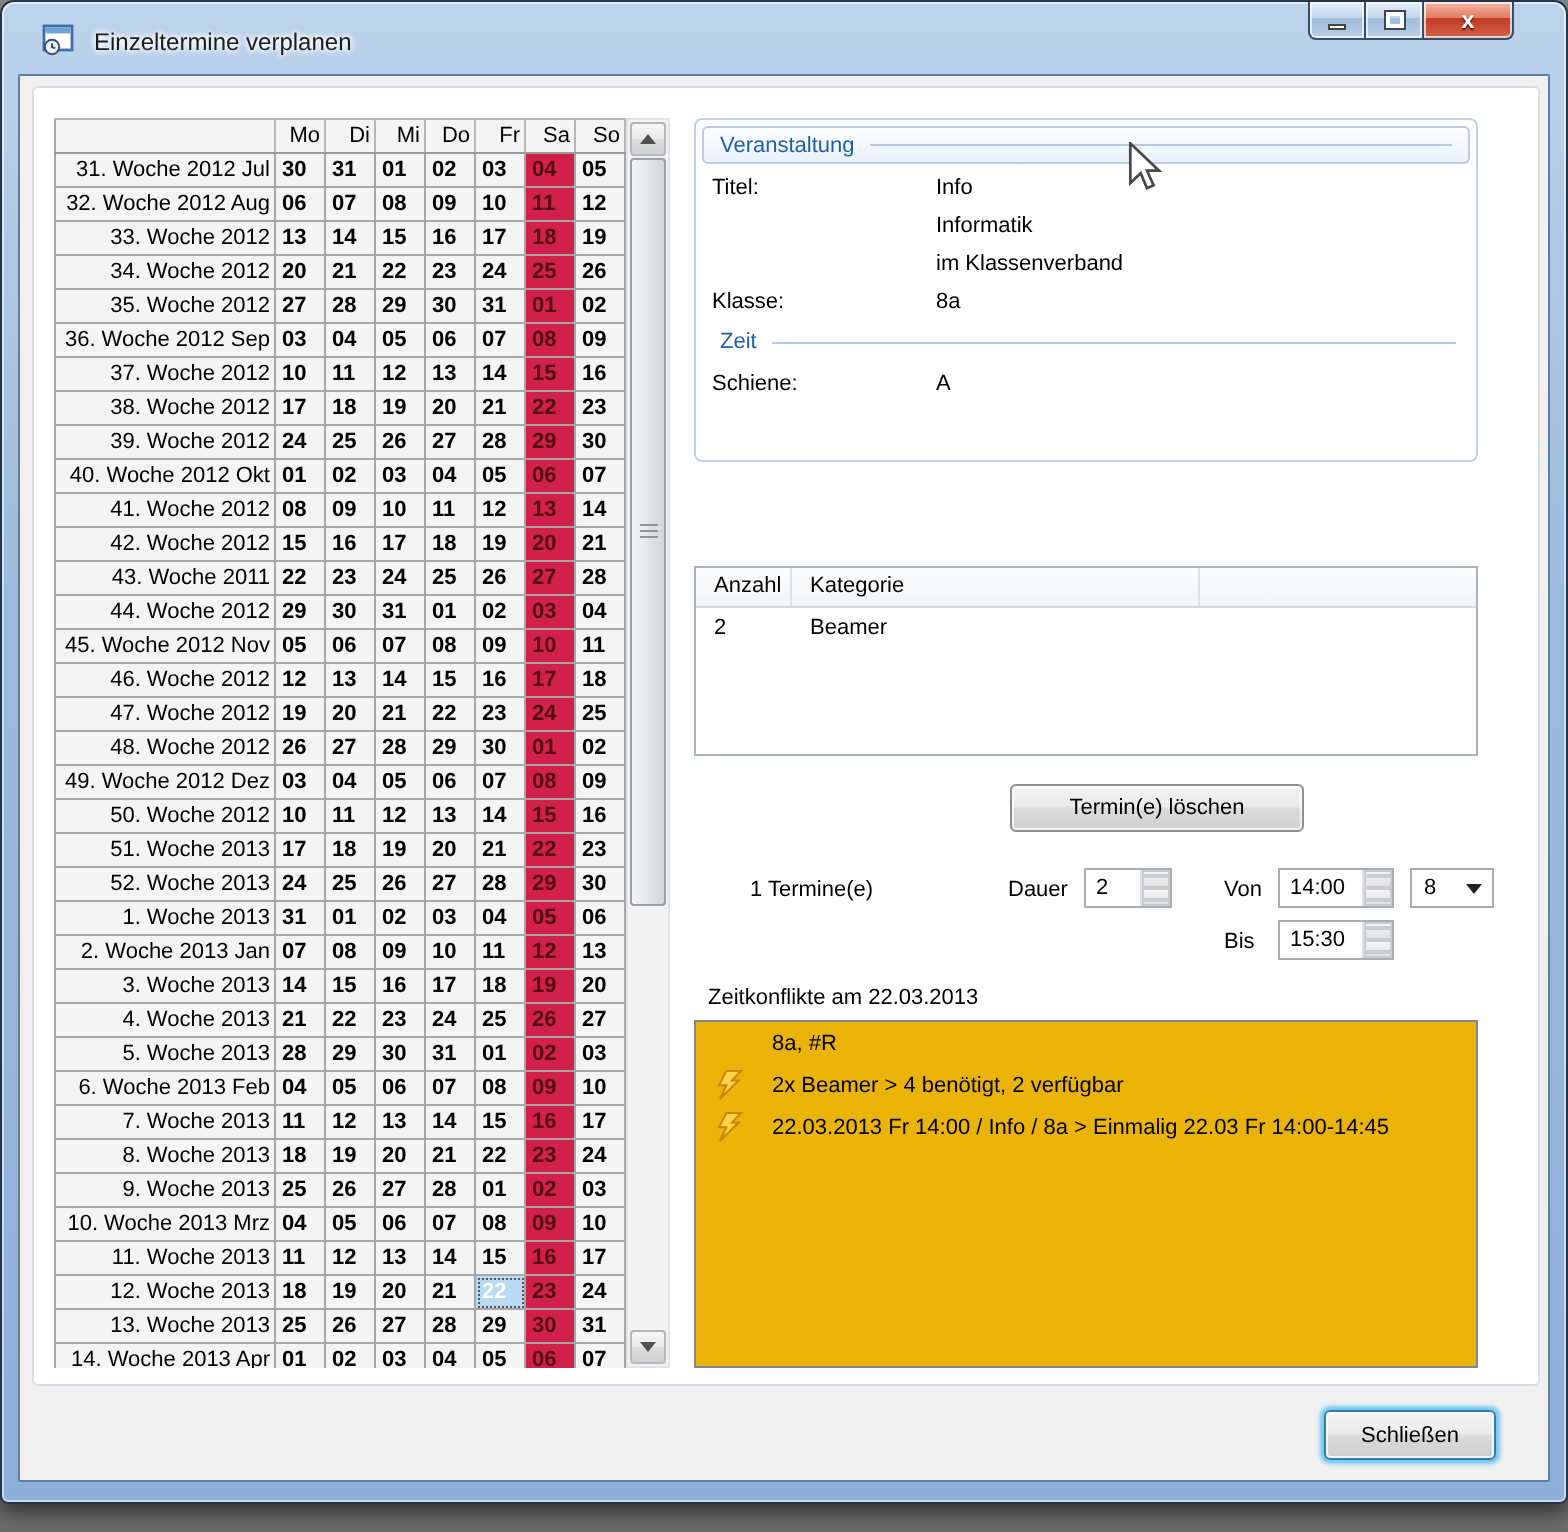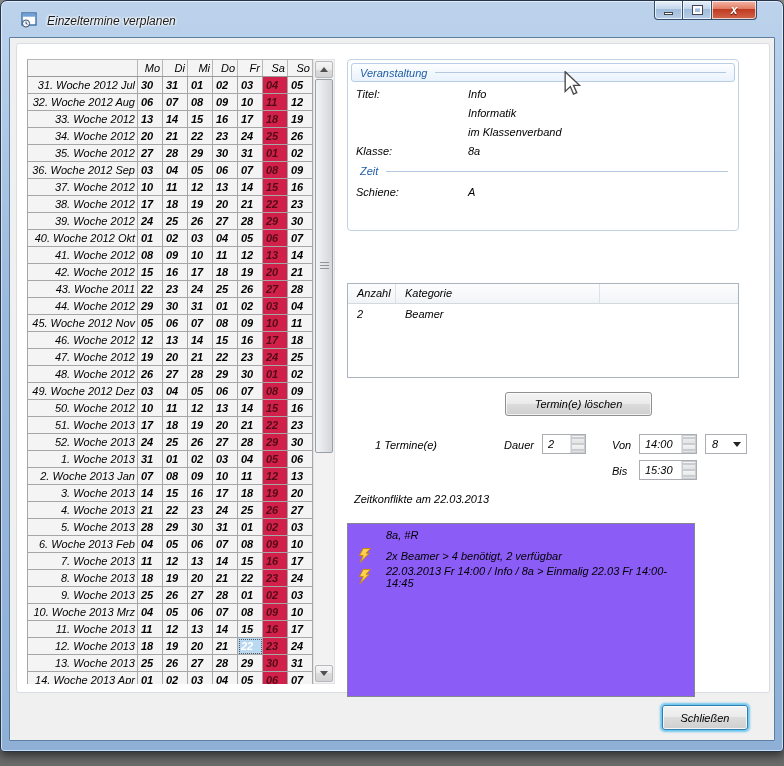--- a/index.html
+++ b/index.html
@@ -3,21 +3,21 @@
 <meta charset="utf-8">
 <style>
   * { margin:0; padding:0; box-sizing:border-box; }
   html,body { width:784px; height:766px; }
   body { background:linear-gradient(#8d8d8d, #6b6b6b); font-family:"Liberation Sans", sans-serif; font-size:11px; color:#000; overflow:hidden; }
 
   
   .window { position:absolute; left:0; top:0; width:784px; height:752px;
     background:linear-gradient(#bdd3ec, #9cbadd 40%, #8fb0d6);
     border:1px solid #24344a; border-radius:7px 7px 4px 4px;
-    box-shadow:0 4px 10px rgba(0,0,0,.55), inset 0 0 0 1px rgba(255,255,255,.55);font-style:italic; }
+    box-shadow:0 4px 10px rgba(0,0,0,.55), inset 0 0 0 1px rgba(255,255,255,.55); }
   .titlebar { position:absolute; left:0; top:0; width:100%; height:36px; }
   .title-icon { position:absolute; left:20px; top:11px; width:18px; height:16px; }
   .title-text { position:absolute; left:46px; top:13px; font-size:12px; color:#1c1c1c;
     text-shadow:0 0 3px #fff, 0 0 3px #fff, 0 0 3px #fff; }
   .winbtns { position:absolute; top:0; right:26px; display:flex; }
   .winbtn { height:19px; border:1px solid #32506e; border-top:none; display:flex; align-items:center; justify-content:center;
     background:linear-gradient(#e7f0fa, #c2d5ea 45%, #a0bddc 46%, #b8cde6); box-shadow:inset 0 0 0 1px rgba(255,255,255,.7); }
   .winbtn.min { width:29px; border-radius:0 0 0 4px; }
   .winbtn.max { width:29px; border-left:none; }
   .winbtn.close { width:45px; border-left:none; border-radius:0 0 4px 0;
@@ -92,21 +92,21 @@
   .spin .arrows { width:15px; border-left:1px solid #dfe3e8; display:flex; flex-direction:column; }
   .spin .arrows div { flex:1; background:linear-gradient(#f4f4f4,#e2e2e2); border:1px solid #c9cdd2; display:flex; align-items:center; justify-content:center; }
   .tu { width:0; height:0; border:3px solid transparent; border-bottom:4px solid #4c607a; margin-top:-3px; }
   .td { width:0; height:0; border:3px solid transparent; border-top:4px solid #4c607a; margin-bottom:-3px; }
   .combo { position:absolute; left:695px; top:396px; width:42px; height:20px; background:#fff; border:1px solid #abadb3;
     display:flex; align-items:center; }
   .combo .val { flex:1; padding-left:6px; }
   .combo .ca { width:0; height:0; border:4px solid transparent; border-top:5px solid #222; margin:4px 5px 0 0; }
 
   
-  .conf-box { position:absolute; left:337px; top:472px; width:348px; height:174px; background:#8b5cf6; border:1px solid #828790;margin-top:13px; }
+  .conf-box { position:absolute; left:337px; top:472px; width:392px; height:174px; background:#eab308; border:1px solid #828790; }
   .conf-item { display:flex; align-items:center; height:21px; padding-left:10px; }
   .conf-item .ic { width:20px; display:flex; align-items:center; }
   .conf-item .tx { padding-left:8px; }
   .conf-item.noicon .tx { padding-left:8px; }
 
   .cursor { position:absolute; left:552px; top:33px; width:20px; height:26px; z-index:50; }
 </style>
 </head>
 <body>
 

